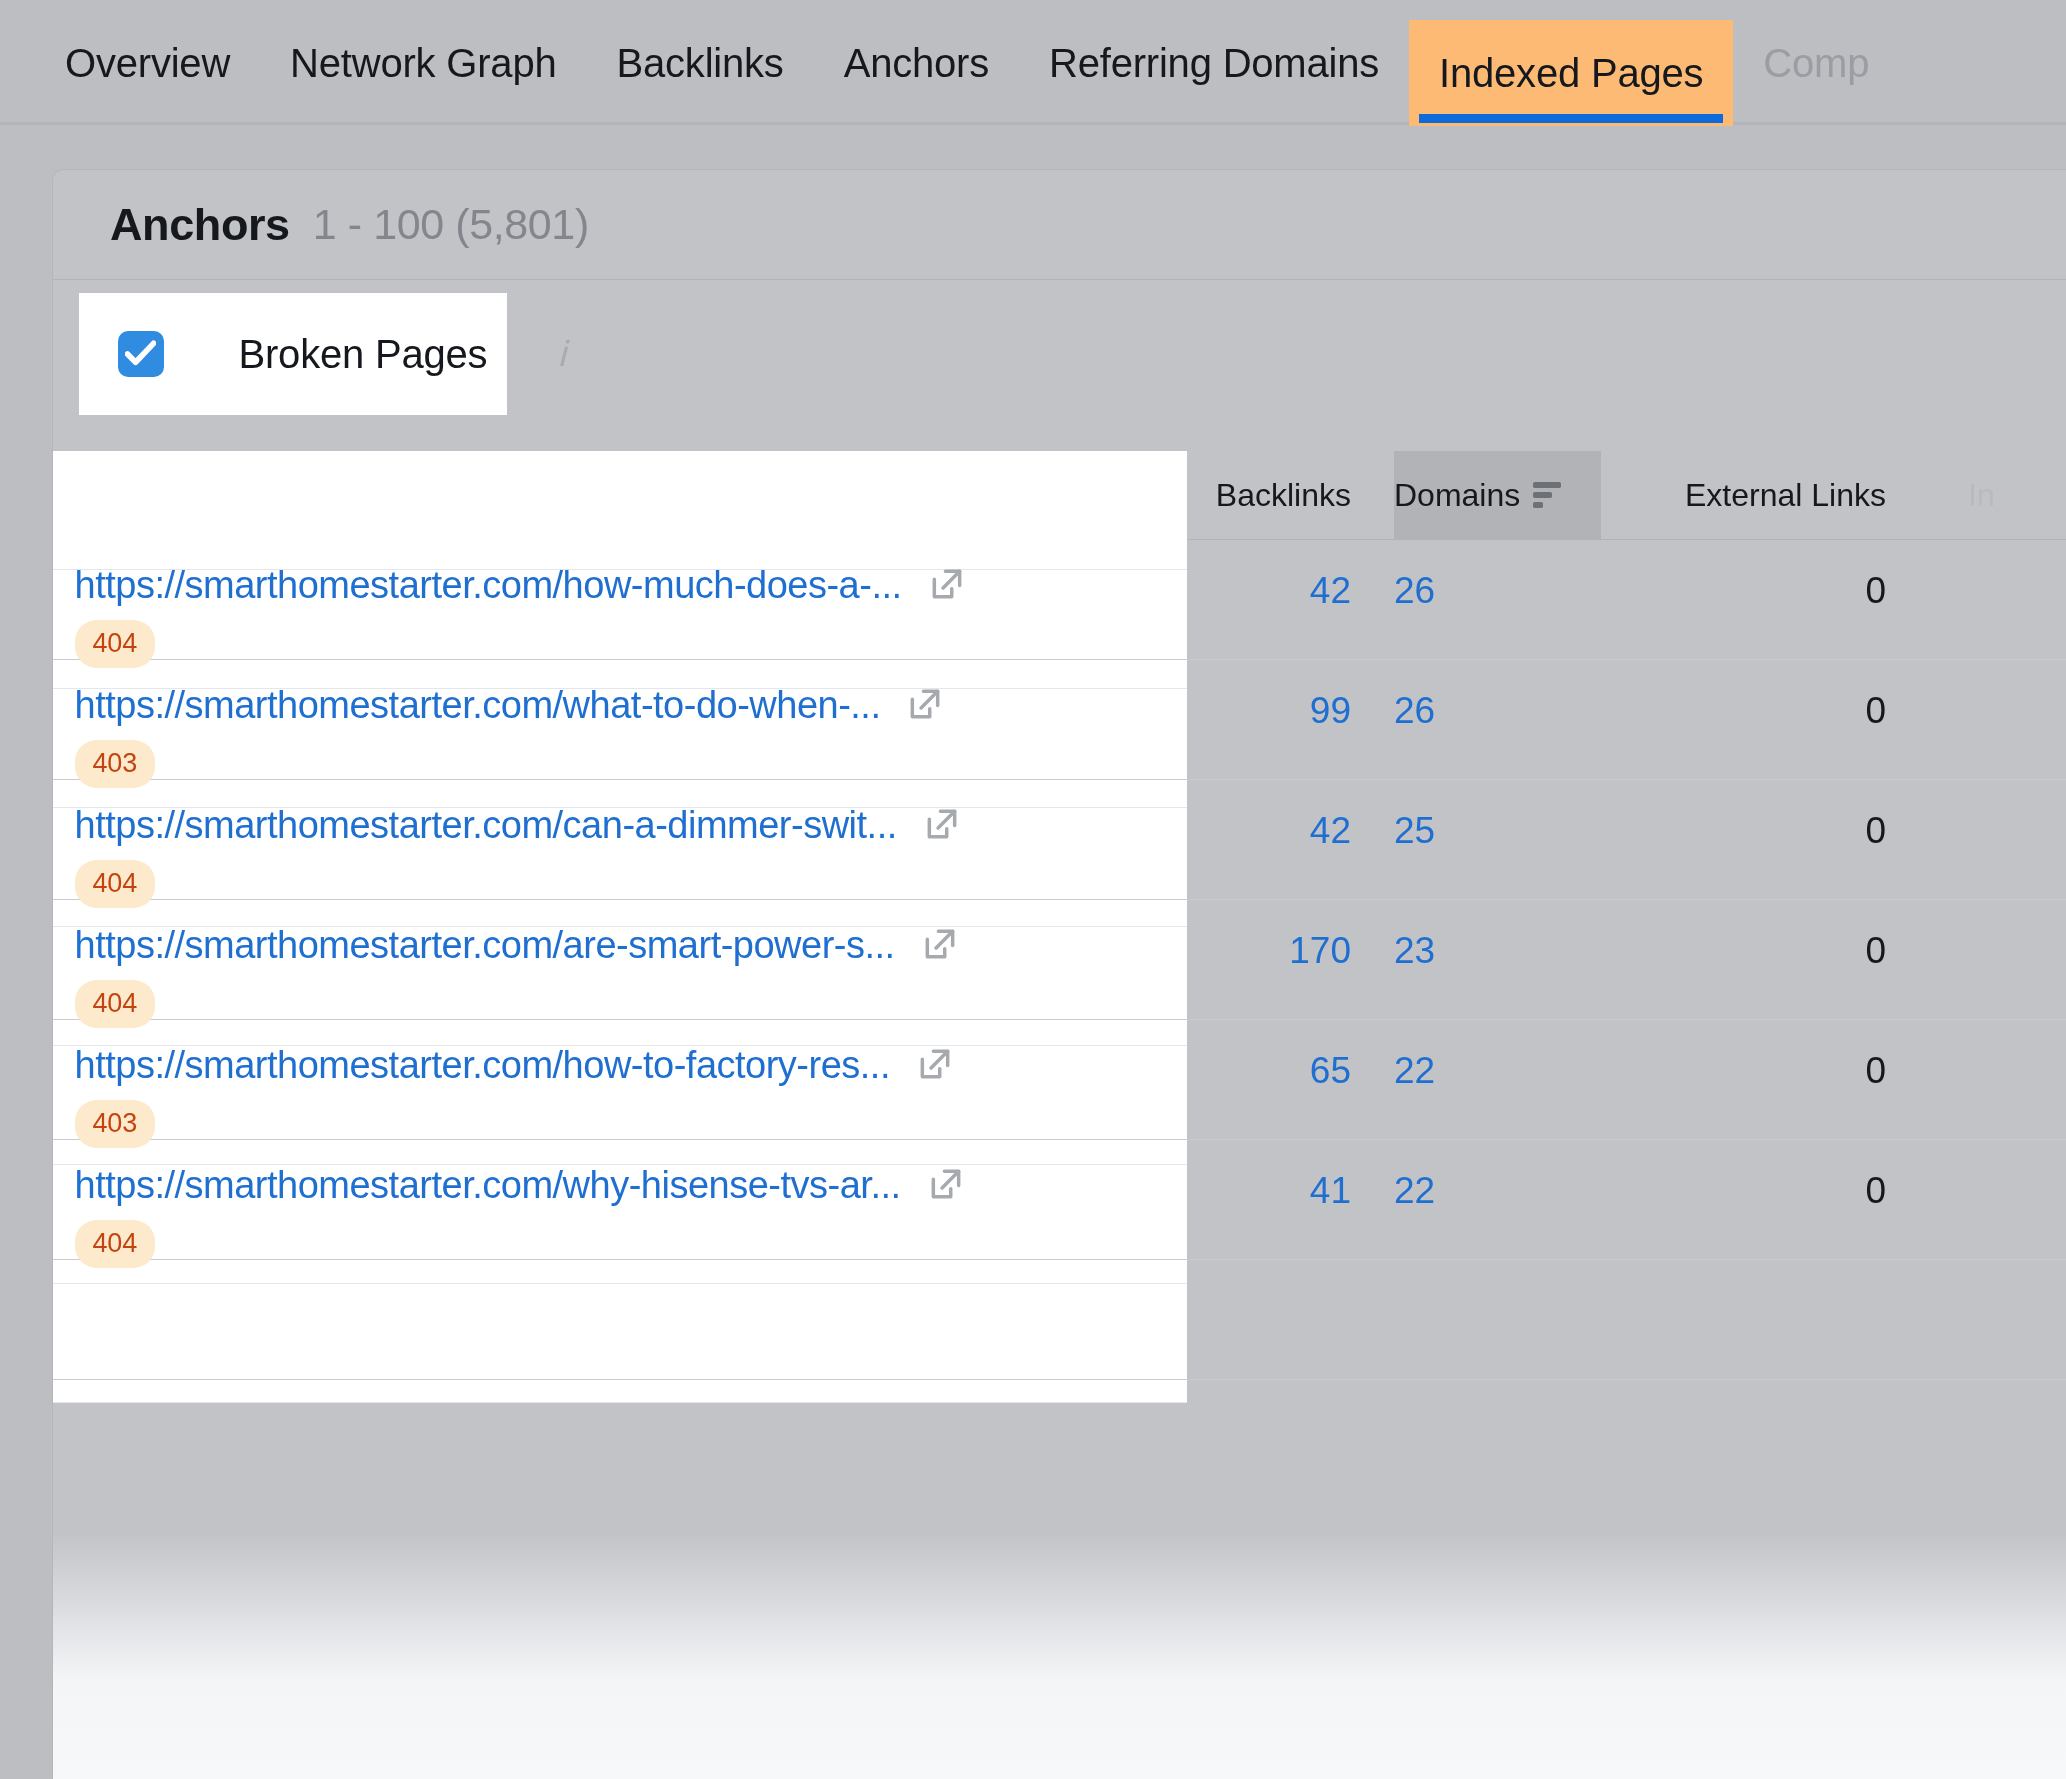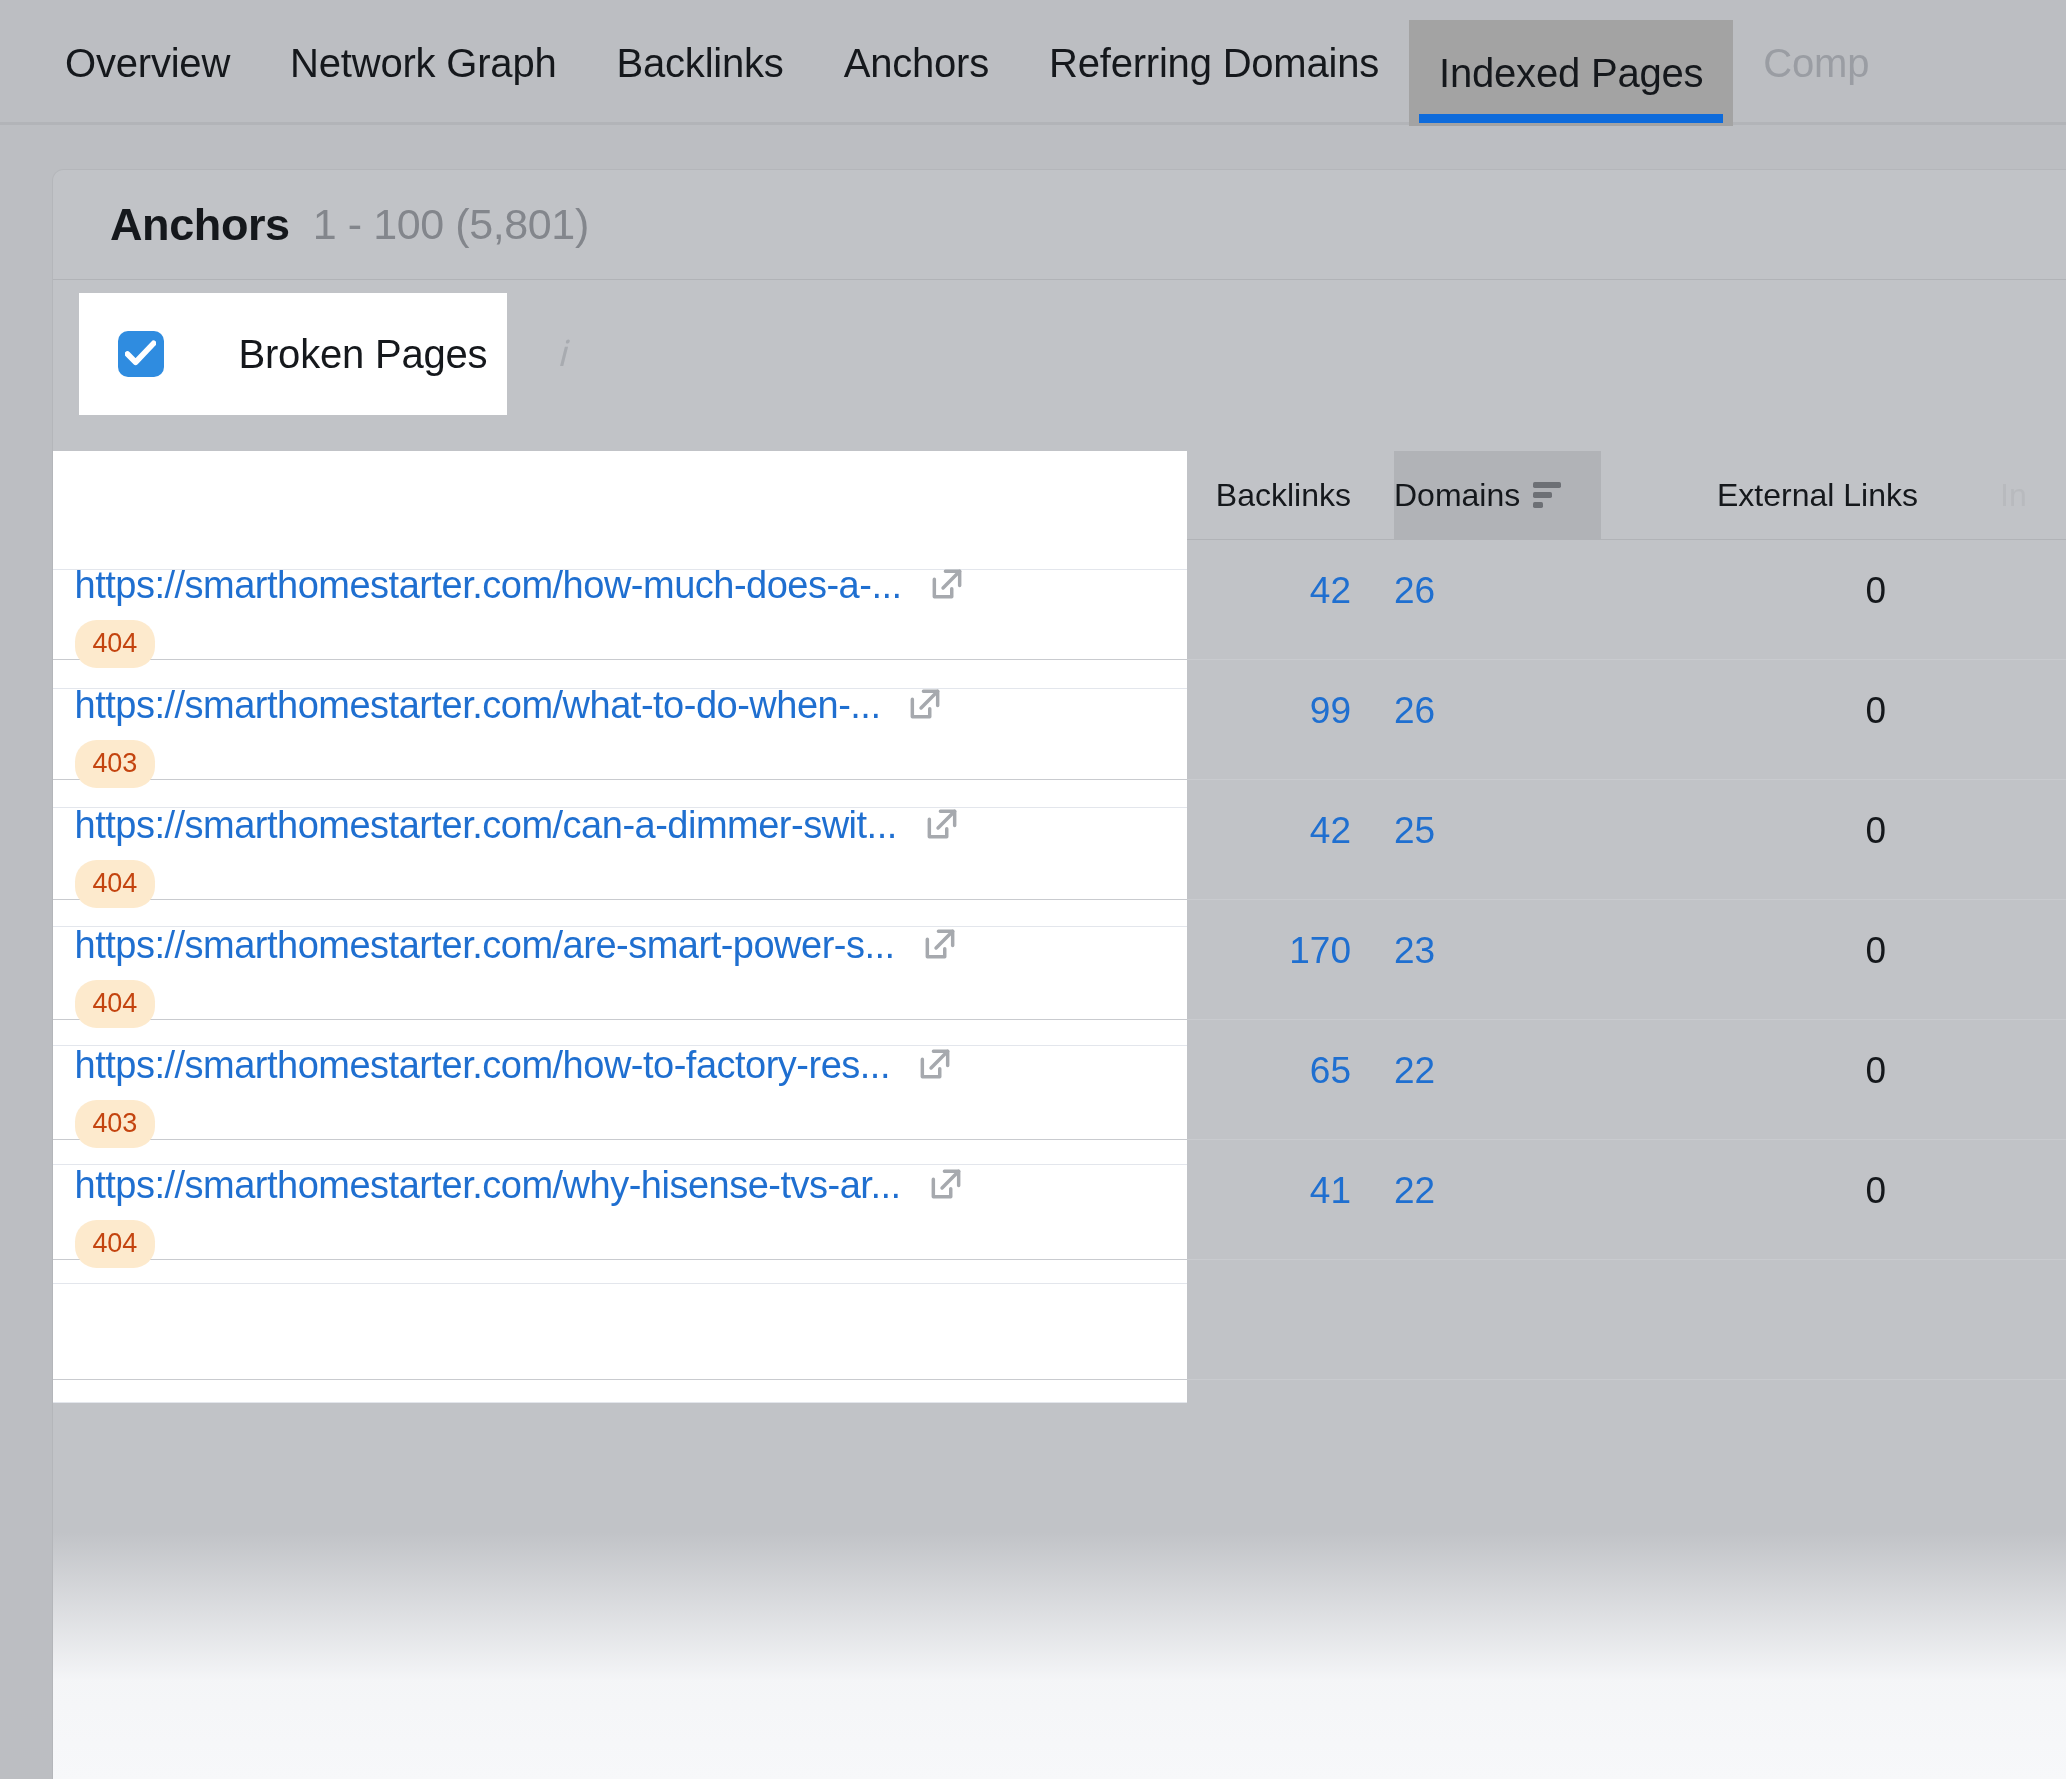--- a/index.html
+++ b/index.html
@@ -45,21 +45,21 @@
     justify-content: center;
     padding: 0 30px;
     font-size: 40px;
     color: #15181c;
     white-space: nowrap;
     letter-spacing: -0.2px;
     position: relative;
     cursor: pointer;
   }
   .tab.active {
-    background: #a3a3a3;
+    background: #fdba74;
     color: #15181c;
     margin-top: 20px;
   }
   .tab.active::after {
     content: "";
     position: absolute;
     left: 10px;
     right: 10px;
     bottom: 3.3px;
     height: 9px;
@@ -163,21 +163,21 @@
     color: #15181c;
     white-space: nowrap;
     box-sizing: border-box;
     display: flex;
     align-items: center;
     height: 88px;
   }
   .th-title  { width: 1134px; padding-left: 21.5px; }
   .th-num    { width: 207px; justify-content: flex-end; padding-right: 43px; }
   .th-domains{ width: 207px; justify-content: flex-start; background: #b1b3b7; gap: 13.2px; }
-  .th-ext    { width: 336px; justify-content: flex-end; padding-right: 51px; margin-left: 32px; }
+  .th-ext    { width: 336px; justify-content: flex-end; padding-right: 51px; }
   .th-last   { flex: 1; padding-left: 31px; color: #b8babe; overflow: hidden; }
 
   .sort-icon { display: flex; flex-direction: column; gap: 4.1px; align-items: flex-start; }
   .sort-icon i { display: block; background: #6d7075; height: 5.8px; border-radius: 1.7px; }
   .sort-icon i:nth-child(1) { width: 28px; }
   .sort-icon i:nth-child(2) { width: 19px; }
   .sort-icon i:nth-child(3) { width: 10px; }
 
   .trow {
     display: flex;

